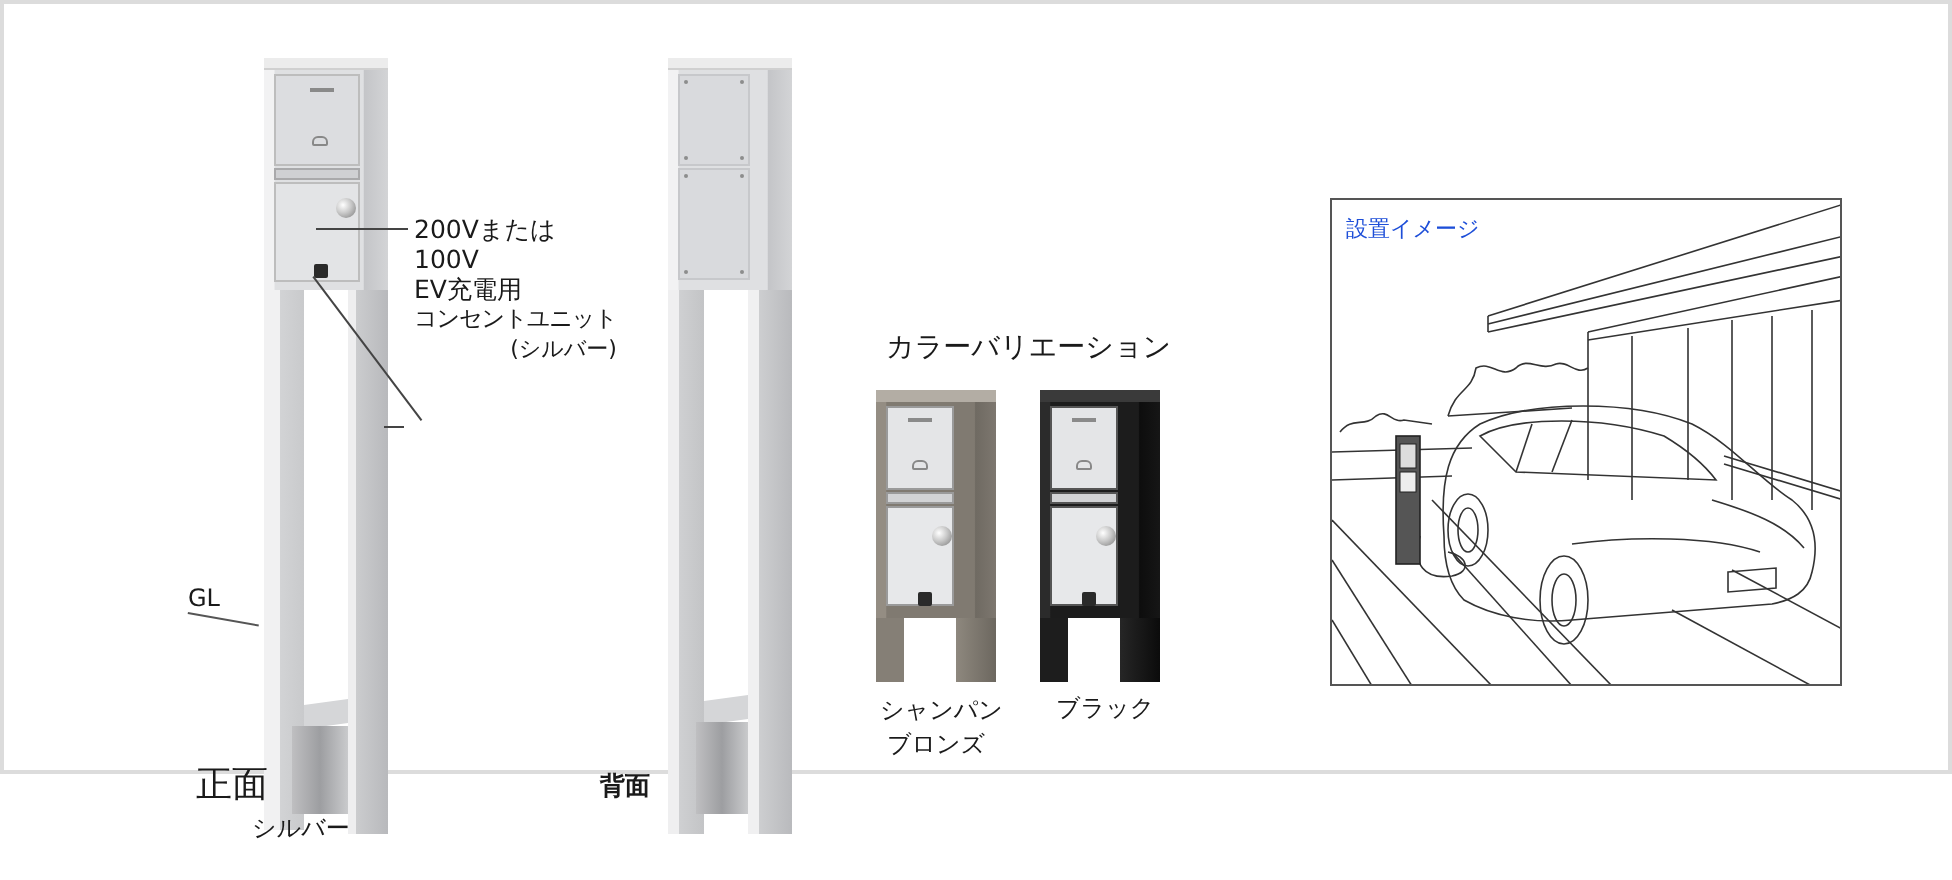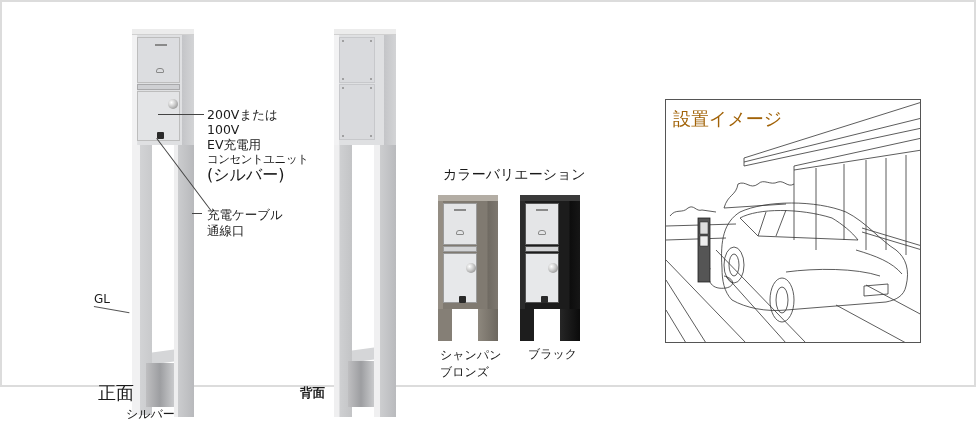--- a/index.html
+++ b/index.html
@@ -15,21 +15,21 @@
     .btn-knob { position: absolute; width: 10px; height: 10px; border-radius: 50%;
                 background: radial-gradient(circle at 35% 35%, #fff 0%, #c8c8c8 45%, #7a7a7a 100%); }
     .socket { position: absolute; width: 7px; height: 7px; background: #2a2a2a; border-radius: 1px; }
     .brand { position: absolute; height: 2px; background: #8a8a8a; }
     .emblem { position: absolute; width: 8px; height: 5px; border: 1px solid #888; border-radius: 3px 3px 1px 1px; }
     .screw { position: absolute; width: 2px; height: 2px; background: #8d8d8d; border-radius: 50%; }
 
     .leader { position: absolute; height: 1px; background: #333; transform-origin: 0 0; }
 
     .scene { position: absolute; left: 663px; top: 97px; width: 256px; height: 244px; border: 1px solid #555; background: #fff; overflow: hidden; }
-    .scene-title { position: absolute; left: 7px; top: 7px; font-size: 18px; color: #a16207; font-family: Liberation Serif, serif; }
+    .scene-title { position: absolute; left: 7px; top: 7px; font-size: 11px; color: #1d4ed8; font-family: Liberation Serif, serif; }
   </style>
 </head>
 <body>
 
 <div class="frame">
 
   <div class="post" style="left:130px; top:27px; width:62px; height:388px;">
 
     <div class="abs" style="left:0; top:0; width:62px; height:6px; background:#ececec; border-bottom:1px solid #d0d0d0;"></div>
 
@@ -56,25 +56,21 @@
 
   <div class="leader" style="left:156px; top:112px; width:46px; background:#444;"></div>
   <div class="leader" style="left:155px; top:136px; width:90px; transform:rotate(53deg); background:#444;"></div>
   <div class="leader" style="left:190px; top:211px; width:10px; background:#444;"></div>
 
   <div class="abs txt" style="left:205px; top:105px; font-size:12.5px; line-height:15px;">
     <div>200Vまたは</div>
     <div>100V</div>
     <div>EV充電用</div>
     <div style="font-size:11.5px; letter-spacing:-0.5px;">コンセントユニット</div>
-    <div style="font-size:16px;">(シルバー)</div>
-  </div>
-  <div class="abs txt" style="left:205px; top:205px; font-size:12.5px; line-height:16px;">
-    <div>充電ケーブル</div>
-    <div>通線口</div>
+    <div style="font-size:11px;text-align:right;">(シルバー)</div>
   </div>
 
   <div class="abs txt" style="left:92px; top:290px; font-size:12px;">GL</div>
   <div class="leader" style="left:92px; top:304px; width:36px; transform:rotate(10deg); background:#555;"></div>
 
   <div class="abs txt" style="left:96px; top:383px; font-size:18px; font-weight:normal;">正面</div>
   <div class="abs txt" style="left:124px; top:405px; font-size:12px;">シルバー</div>
 
   <div class="post" style="left:332px; top:27px; width:62px; height:388px;">
     <div class="abs" style="left:0; top:0; width:62px; height:6px; background:#ececec; border-bottom:1px solid #d0d0d0;"></div>
@@ -108,21 +104,21 @@
       <div class="emblem" style="left:12px; top:26px;"></div>
     </div>
     <div class="abs" style="left:5px; top:51px; width:34px; height:6px; background:#d2d3d5; border:1px solid #9a9a9a;"></div>
     <div class="panel" style="left:5px; top:58px; width:34px; height:50px; background:#e7e8ea; border-color:#9a9a9a;">
       <div class="btn-knob" style="left:22px; top:9px;"></div>
       <div class="socket" style="left:15px; top:42px;"></div>
     </div>
     <div class="abs" style="left:0; top:114px; width:14px; height:32px; background:#857f76;"></div>
     <div class="abs" style="left:40px; top:114px; width:20px; height:32px; background:linear-gradient(90deg,#8e887e,#6c675f);"></div>
   </div>
-  <div class="abs txt" style="left:438px; top:345px; font-size:12px; line-height:17px; width:56px;">
+  <div class="abs txt" style="left:438px; top:345px; font-size:12px; line-height:17px; text-align:center; width:56px;">
     <div>シャンパン</div>
     <div>ブロンズ</div>
   </div>
 
   <div class="post" style="left:518px; top:193px; width:60px; height:146px;">
     <div class="abs" style="left:0; top:0; width:60px; height:6px; background:#3a3a3a;"></div>
     <div class="abs" style="left:0; top:6px; width:60px; height:108px; background:linear-gradient(90deg,#2b2b2b 0%,#2b2b2b 8%,#1c1c1c 9%,#1c1c1c 82%,#0d0d0d 83%,#161616 100%);"></div>
     <div class="panel" style="left:5px; top:8px; width:34px; height:42px; background:#e4e5e7; border-color:#555;">
       <div class="brand" style="left:10px; top:5px; width:12px;"></div>
       <div class="emblem" style="left:12px; top:26px;"></div>

